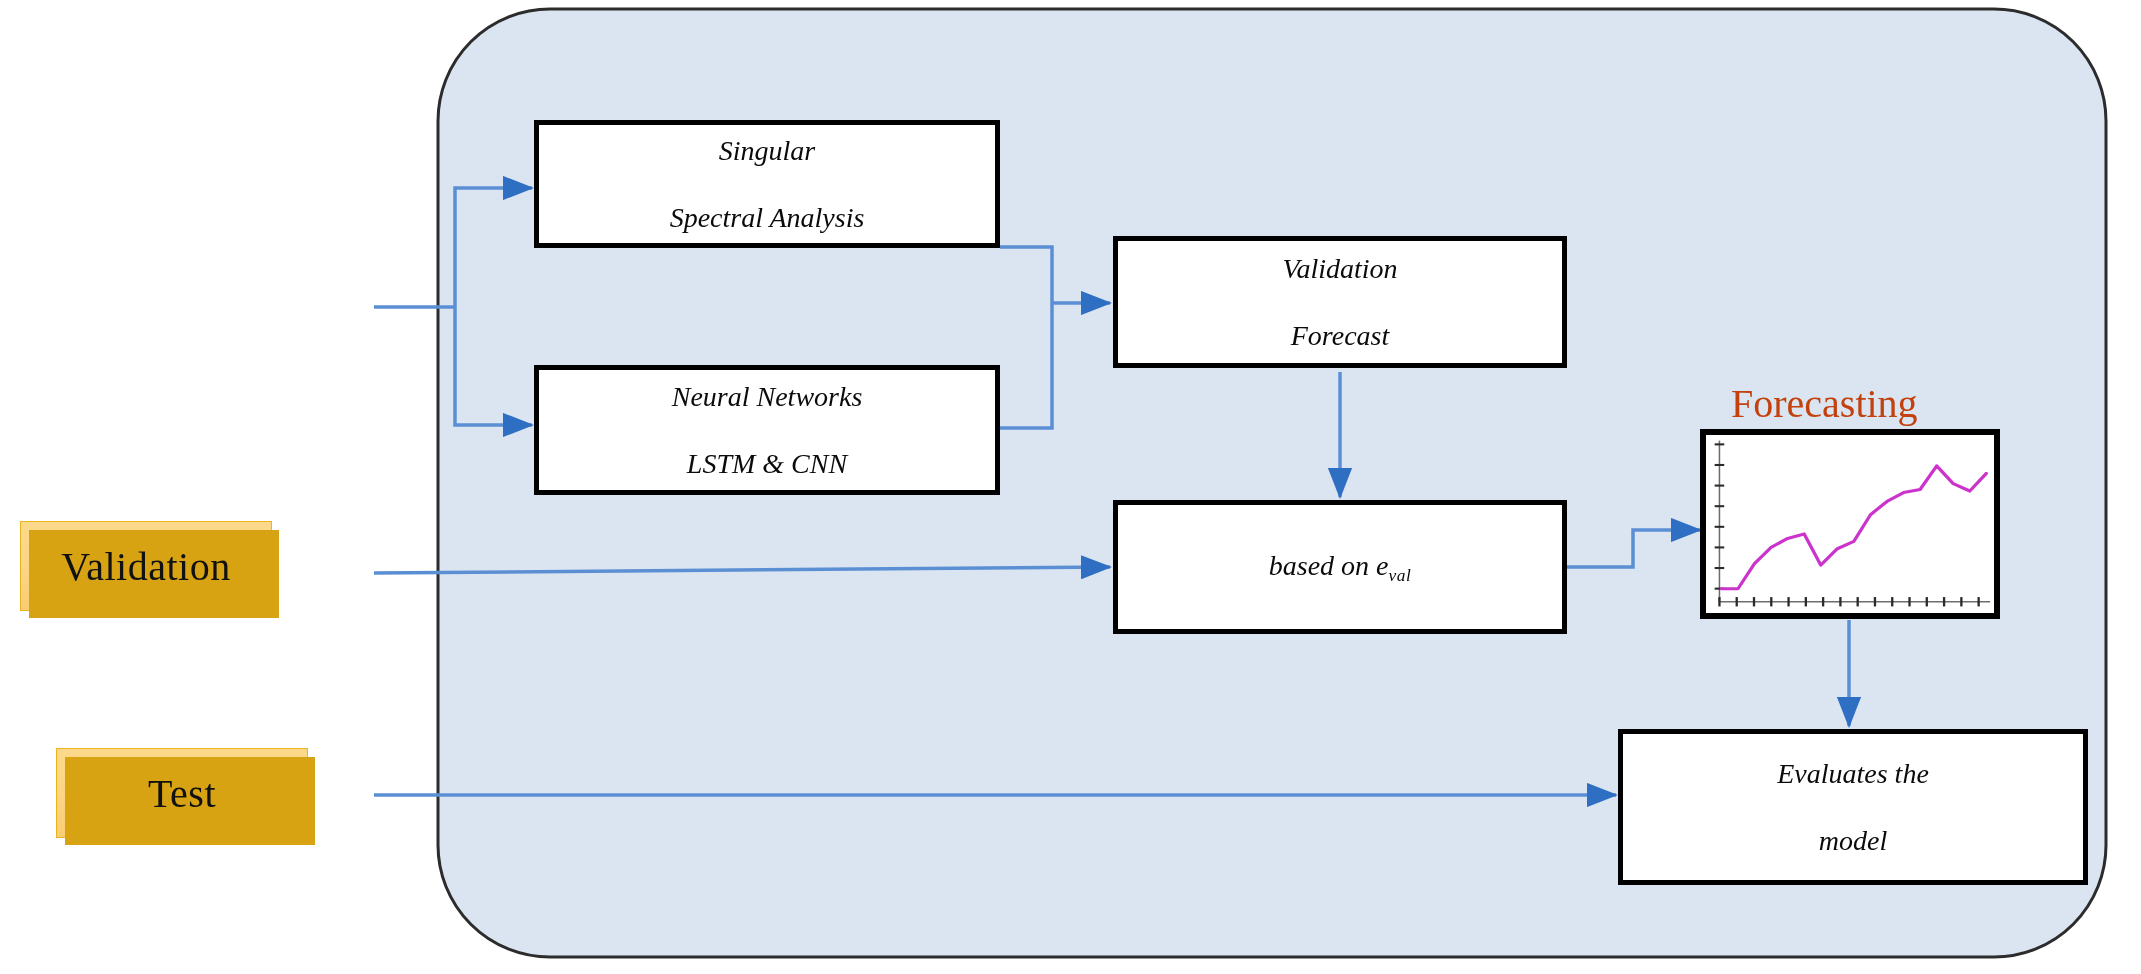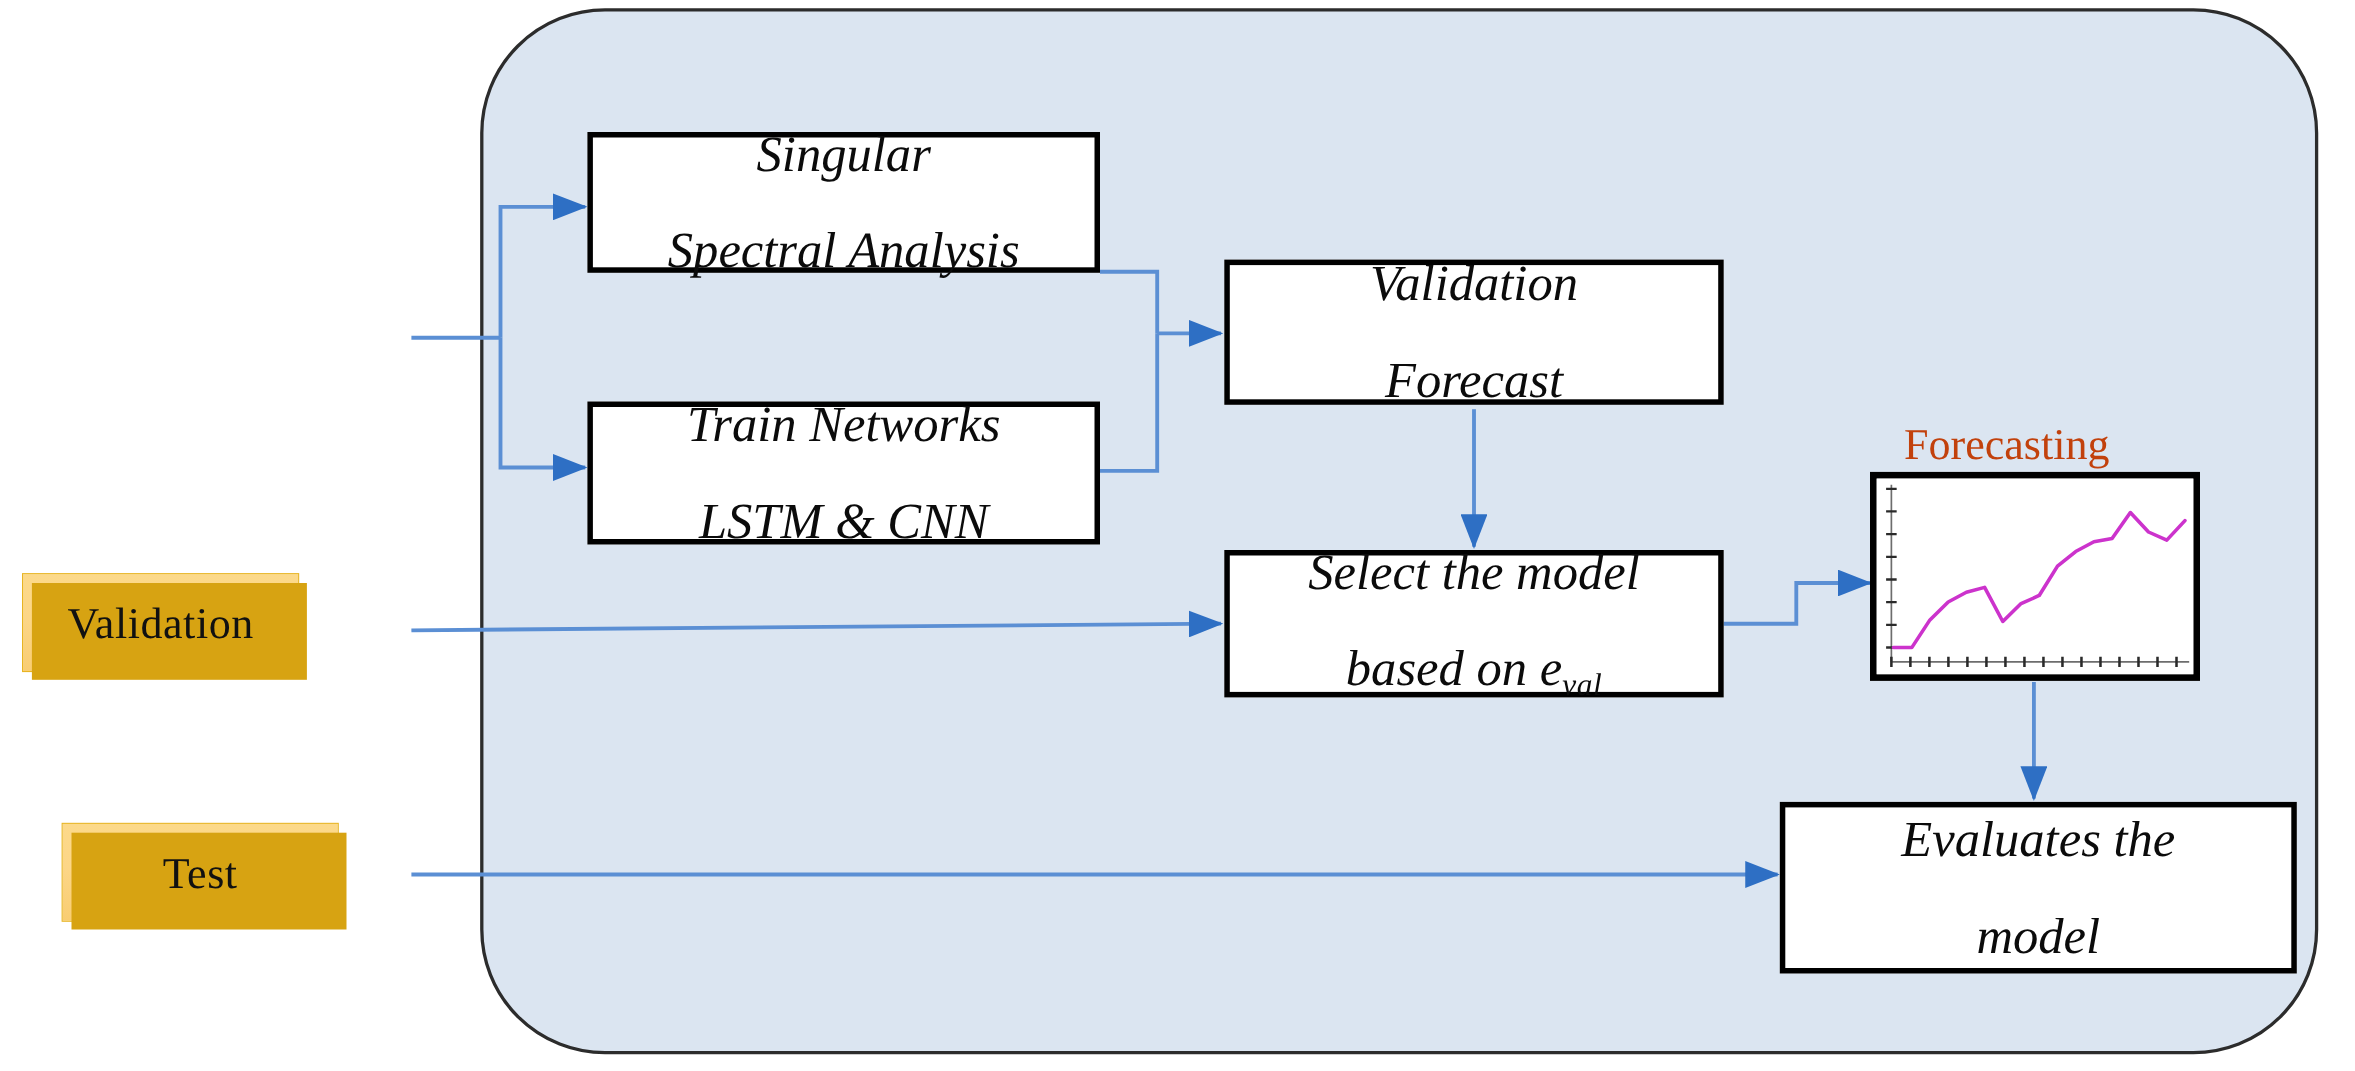--- a/index.html
+++ b/index.html
@@ -55,21 +55,21 @@
     box-sizing: border-box;
     background: #ffffff;
     border: 5px solid #000000;
     display: flex;
     flex-direction: column;
     align-items: center;
     justify-content: center;
     text-align: center;
     font-family: "Liberation Serif", "DejaVu Serif", serif;
     font-style: italic;
-    font-size: 46px;
+    font-size: 28px;
     line-height: 1.12;
     color: #0b0b0b;
     z-index: 5;
     gap: 36px;
   }
   .proc-box .line { display: block; white-space: nowrap; }
   .sub {
     font-size: 0.62em;
     vertical-align: -0.32em;
     font-style: italic;
@@ -134,31 +134,30 @@
   <div class="data-box" style="left:20px; top:748px; width:252px; height:90px;margin-left:36px;">
     <span>Test</span>
   </div>
 
   <div class="proc-box" style="left:534px; top:120px; width:466px; height:128px;">
     <span class="line">Singular</span>
     <span class="line">Spectral Analysis</span>
   </div>
 
   <div class="proc-box" style="left:534px; top:365px; width:466px; height:130px;">
-    <span class="line">Train Networks</span>
+    <span class="line">Neural Networks</span>
     <span class="line">LSTM &amp; CNN</span>
   </div>
 
   <div class="proc-box" style="left:1113px; top:236px; width:454px; height:132px;">
     <span class="line">Validation</span>
     <span class="line">Forecast</span>
   </div>
 
   <div class="proc-box" style="left:1113px; top:500px; width:454px; height:134px;">
-    <span class="line">Select the model</span>
     <span class="line"><span>based on e</span><span class="sub">val</span></span>
   </div>
 
   <div class="proc-box" style="left:1618px; top:729px; width:470px; height:156px;">
     <span class="line">Evaluates the</span>
     <span class="line">model</span>
   </div>
 
   <div id="chart-title" style="left:1731px; top:380px;">Forecasting</div>
 

